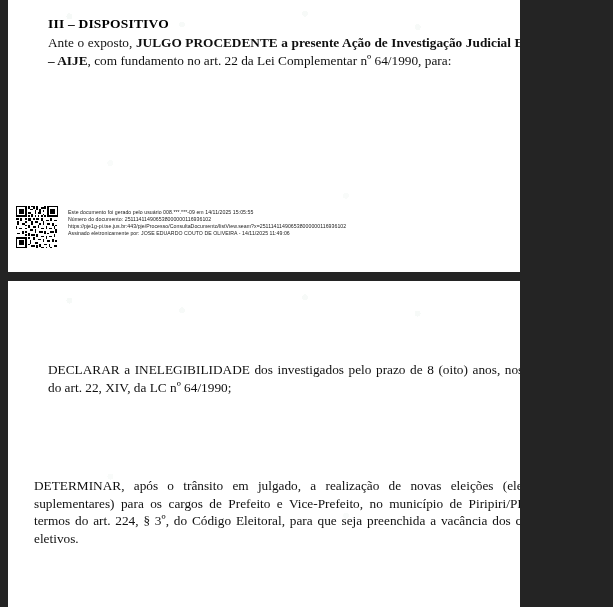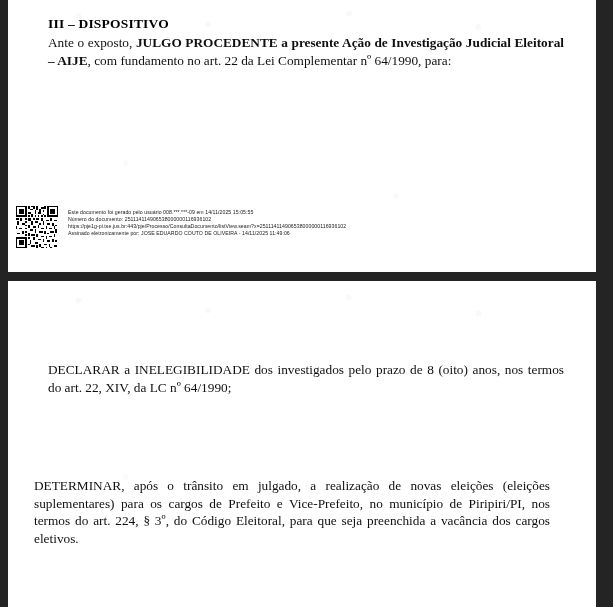--- a/index.html
+++ b/index.html
@@ -18,21 +18,21 @@
     position: relative;
     width: 613px;
     height: 607px;
     background: #242424;
   }
 
   
   .page {
     position: absolute;
     left: 8px;
-    width: 588px;
+    width: 512px;
     background: #ffffff;
     box-sizing: border-box;
     overflow: hidden;
   }
   .page-one {
     top: 0;
     height: 272px;
   }
   .page-two {
     top: 281px;

